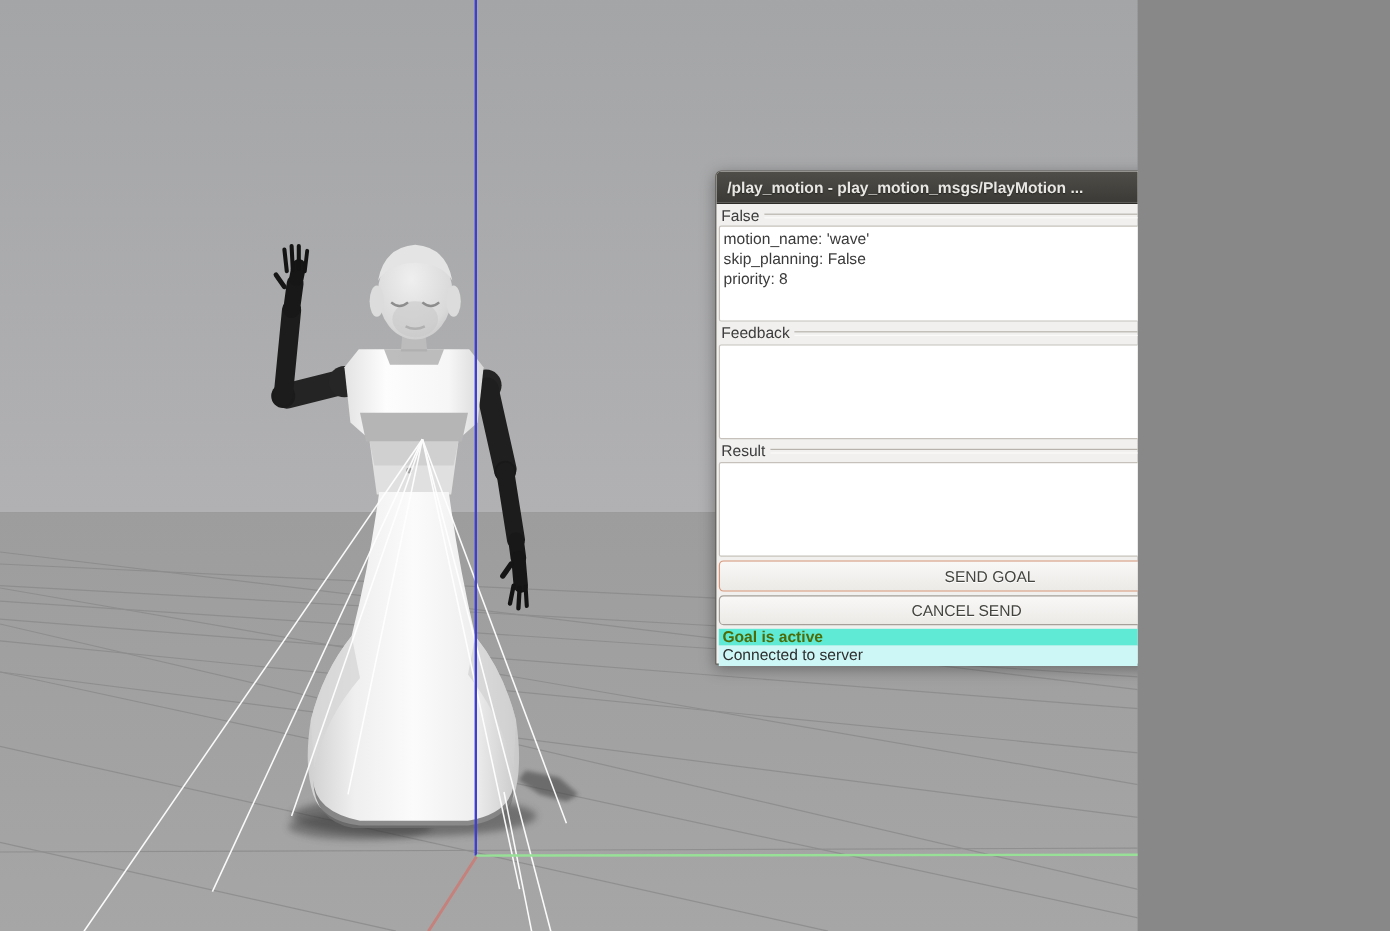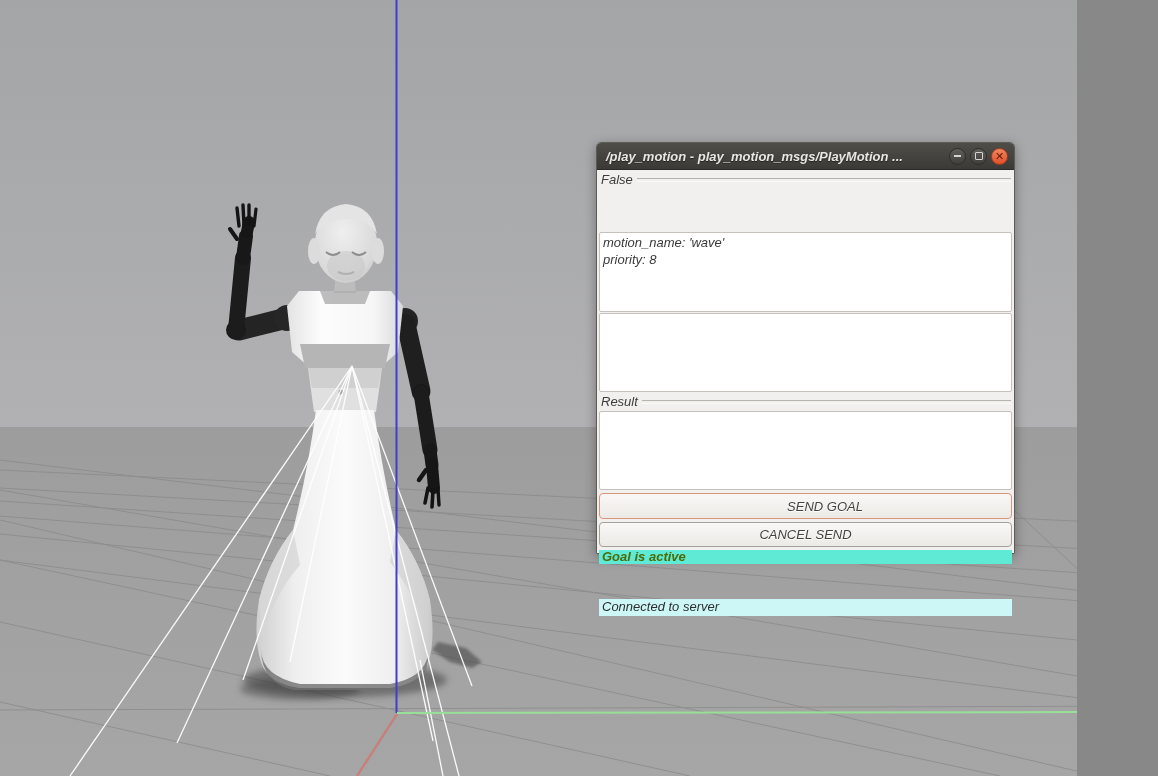--- a/index.html
+++ b/index.html
@@ -1,17 +1,17 @@
 <!DOCTYPE html>
 <html><head>
 <meta charset="utf-8">
 <style>
   html,body{margin:0;padding:0;background:#888;}
-  #stage{position:relative;width:1077px;height:776px;overflow:hidden;
-         font-family:"Liberation Sans","DejaVu Sans",sans-serif;font-style:italic;}
+  #stage{position:relative;width:948px;height:776px;overflow:hidden;
+         font-family:"Liberation Sans","DejaVu Sans",sans-serif;}
   
   #scene-svg{position:absolute;left:0;top:0;}
   
   .dialog{position:absolute;left:596px;top:142px;width:419px;height:412px;
           box-sizing:border-box;background:#F1F0EE;border:1px solid #5d5b55;
           border-radius:5px 5px 1px 1px;box-shadow:0 3px 12px rgba(0,0,0,.35);
           display:flex;flex-direction:column;}
   .titlebar{height:26px;flex:0 0 26px;border-radius:4px 4px 0 0;
             background:linear-gradient(#4e4d48,#3b3a36);
             border-bottom:1px solid #2c2b28;display:flex;align-items:center;}
@@ -27,32 +27,32 @@
   .glyph-min{width:7px;border-top:2px solid #d6d4d0;}
   .glyph-max{width:6px;height:6px;border:1.5px solid #d6d4d0;border-radius:1px;}
   .glyph-close{color:#5c1c08;font-size:11px;font-weight:bold;line-height:1;}
   .dlg-body{flex:1;display:flex;flex-direction:column;padding:0 2px;}
   .grp-header{display:flex;align-items:center;height:16px;margin-top:2px;flex:0 0 16px;}
   .grp-label{font-size:13px;color:#3c3c3c;padding-left:2px;line-height:16px;}
   .grp-line{flex:1;height:2px;margin-left:4px;margin-right:1px;
             border-top:1px solid #b7b3ac;border-bottom:1px solid #fbfaf8;}
   .txtbox{background:#fff;border:1px solid #c6c2bb;border-radius:2px;
           font-size:13px;line-height:17px;color:#3a3a3a;padding:1px 3px;
-          overflow:hidden;margin-top:44px;}
+          overflow:hidden;}
   #goal-box{height:76px;flex:0 0 76px;}
   #feedback-box{height:75px;flex:0 0 75px;margin-top:1px;}
   #result-box{height:75px;flex:0 0 75px;margin-top:1px;}
   .btn{height:26px;flex:0 0 26px;margin-top:3px;border-radius:4px;
        background:linear-gradient(#f9f8f7,#eceae6);
        font-size:13px;color:#43433f;display:flex;align-items:center;
        justify-content:center;cursor:pointer;box-sizing:border-box;
        text-shadow:0 1px 0 #fff;}
   #send-goal{border:1px solid #d89678;padding-left:39px;}
   #cancel-goal{border:1px solid #a5a099;height:25px;flex:0 0 25px;}
-  .statusbar{font-size:13px;padding-left:3px;overflow:hidden;white-space:nowrap;margin-top:35px;}
+  .statusbar{font-size:13px;padding-left:3px;overflow:hidden;white-space:nowrap;}
   #goal-status{margin-top:3px;height:14px;flex:0 0 14px;line-height:14px;
                color:#4d6b07;font-weight:bold;}
   #conn-status{height:17px;flex:0 0 17px;line-height:16px;color:#2e2e2e;}
 </style>
 </head>
 <body>
 
 <div id="stage">
 
   <svg id="scene-svg" width="1158" height="776" viewBox="0 0 1158 776">
@@ -203,23 +203,28 @@
     </div>
 
     <div class="dlg-body">
 
       <div class="grp-header">
         <span class="grp-label">False</span>
         <span class="grp-line"></span>
       </div>
       <div class="txtbox" id="goal-box">
         <div>motion_name: 'wave'</div>
+        <div>skip_planning: False</div>
         <div>priority: 8</div>
       </div>
 
+      <div class="grp-header">
+        <span class="grp-label">Feedback</span>
+        <span class="grp-line"></span>
+      </div>
       <div class="txtbox" id="feedback-box">
         <div></div>
       </div>
 
       <div class="grp-header">
         <span class="grp-label">Result</span>
         <span class="grp-line"></span>
       </div>
       <div class="txtbox" id="result-box">
         <div></div>

